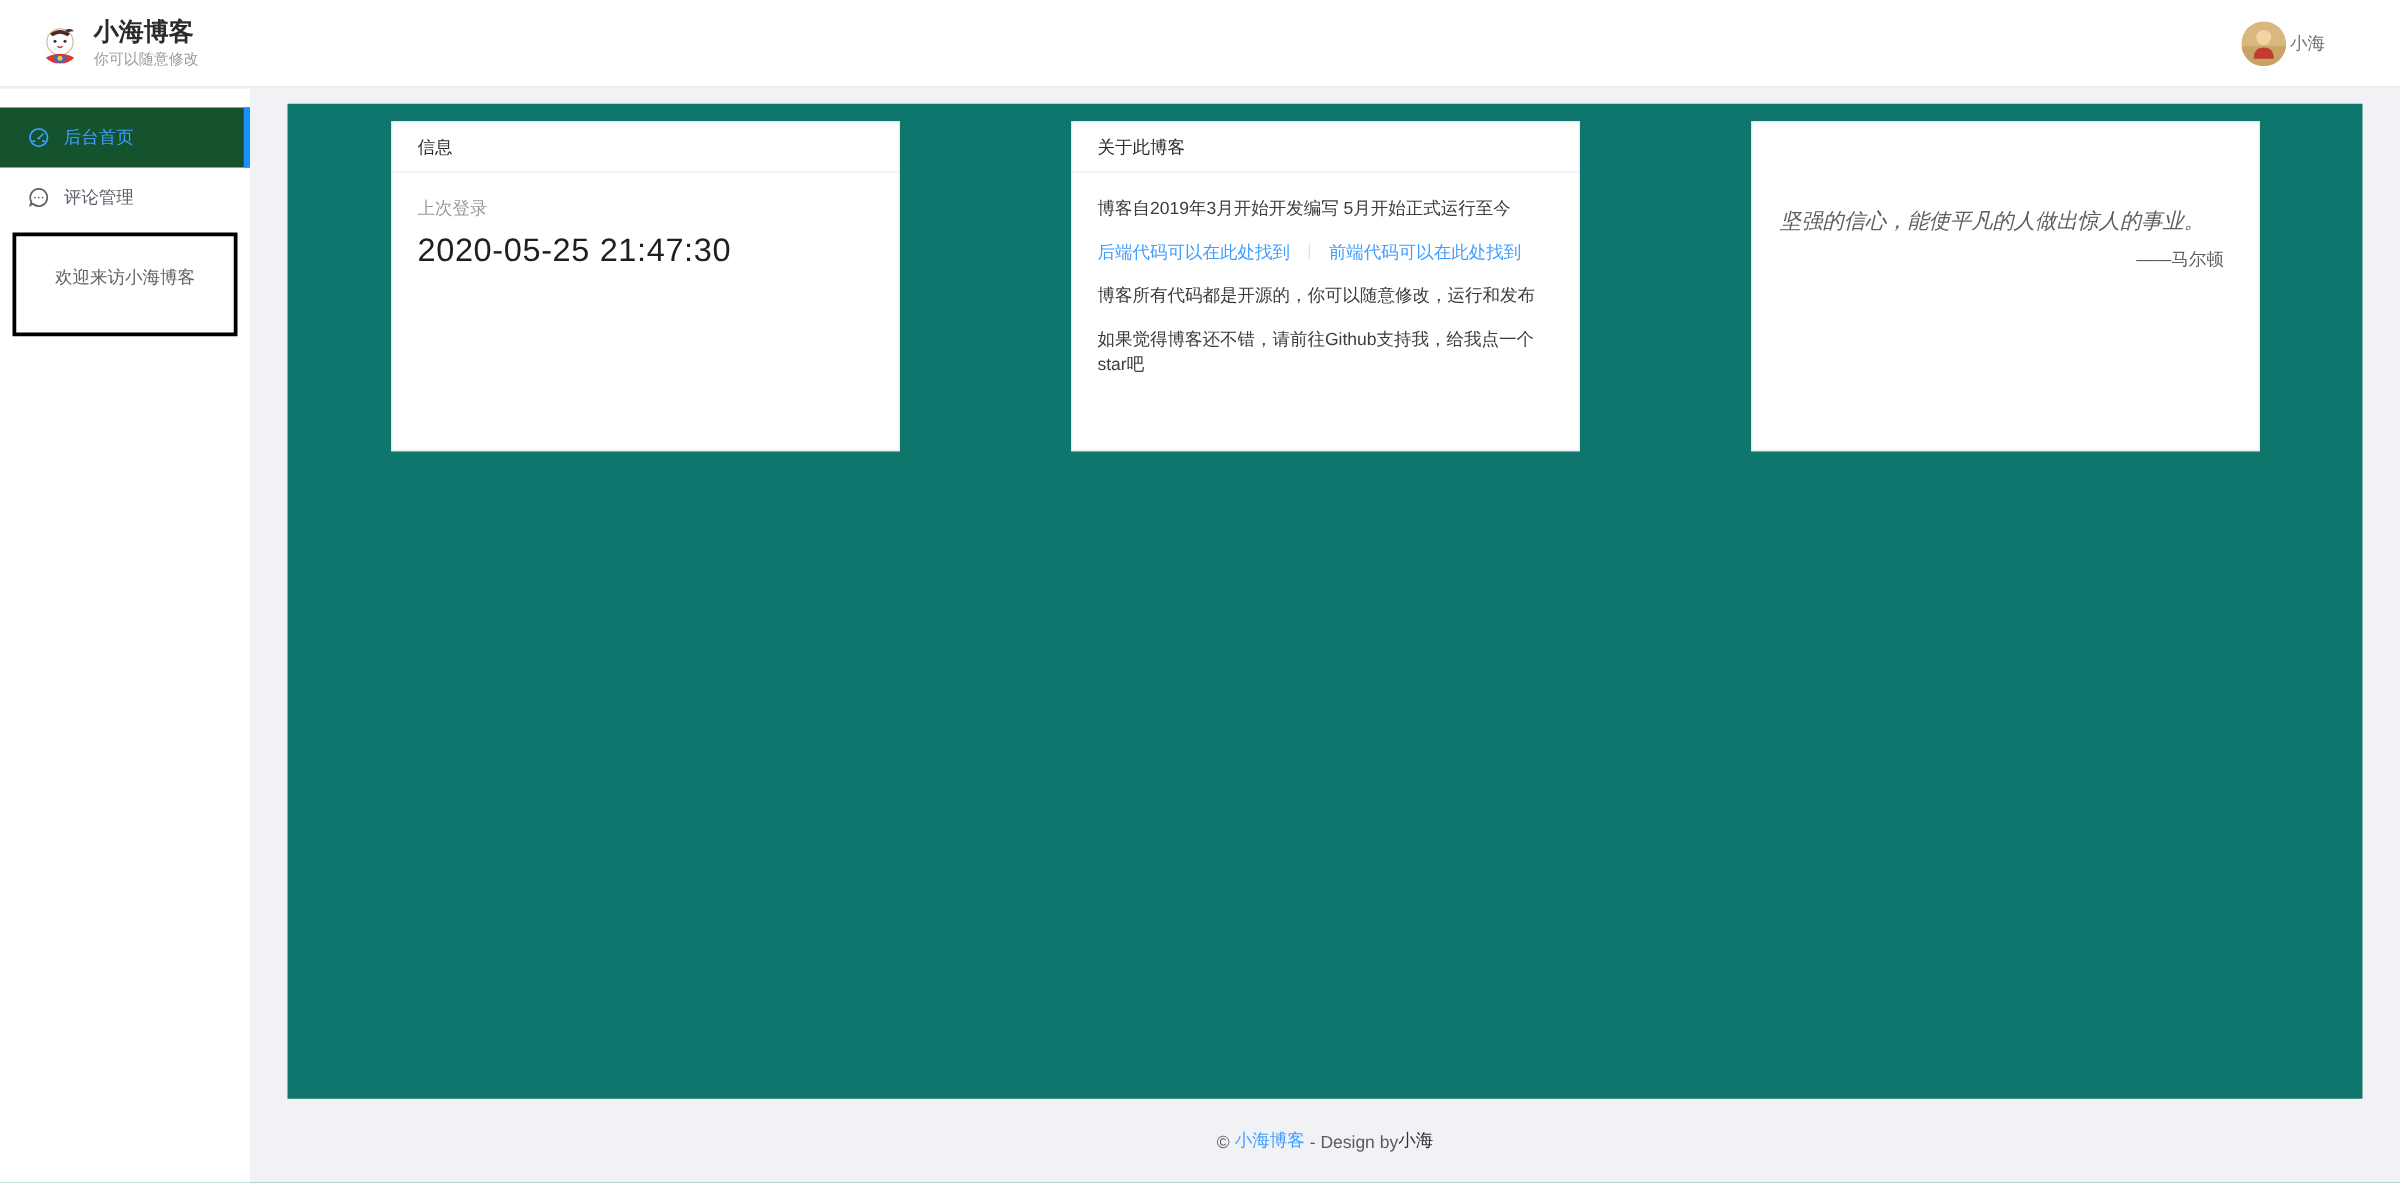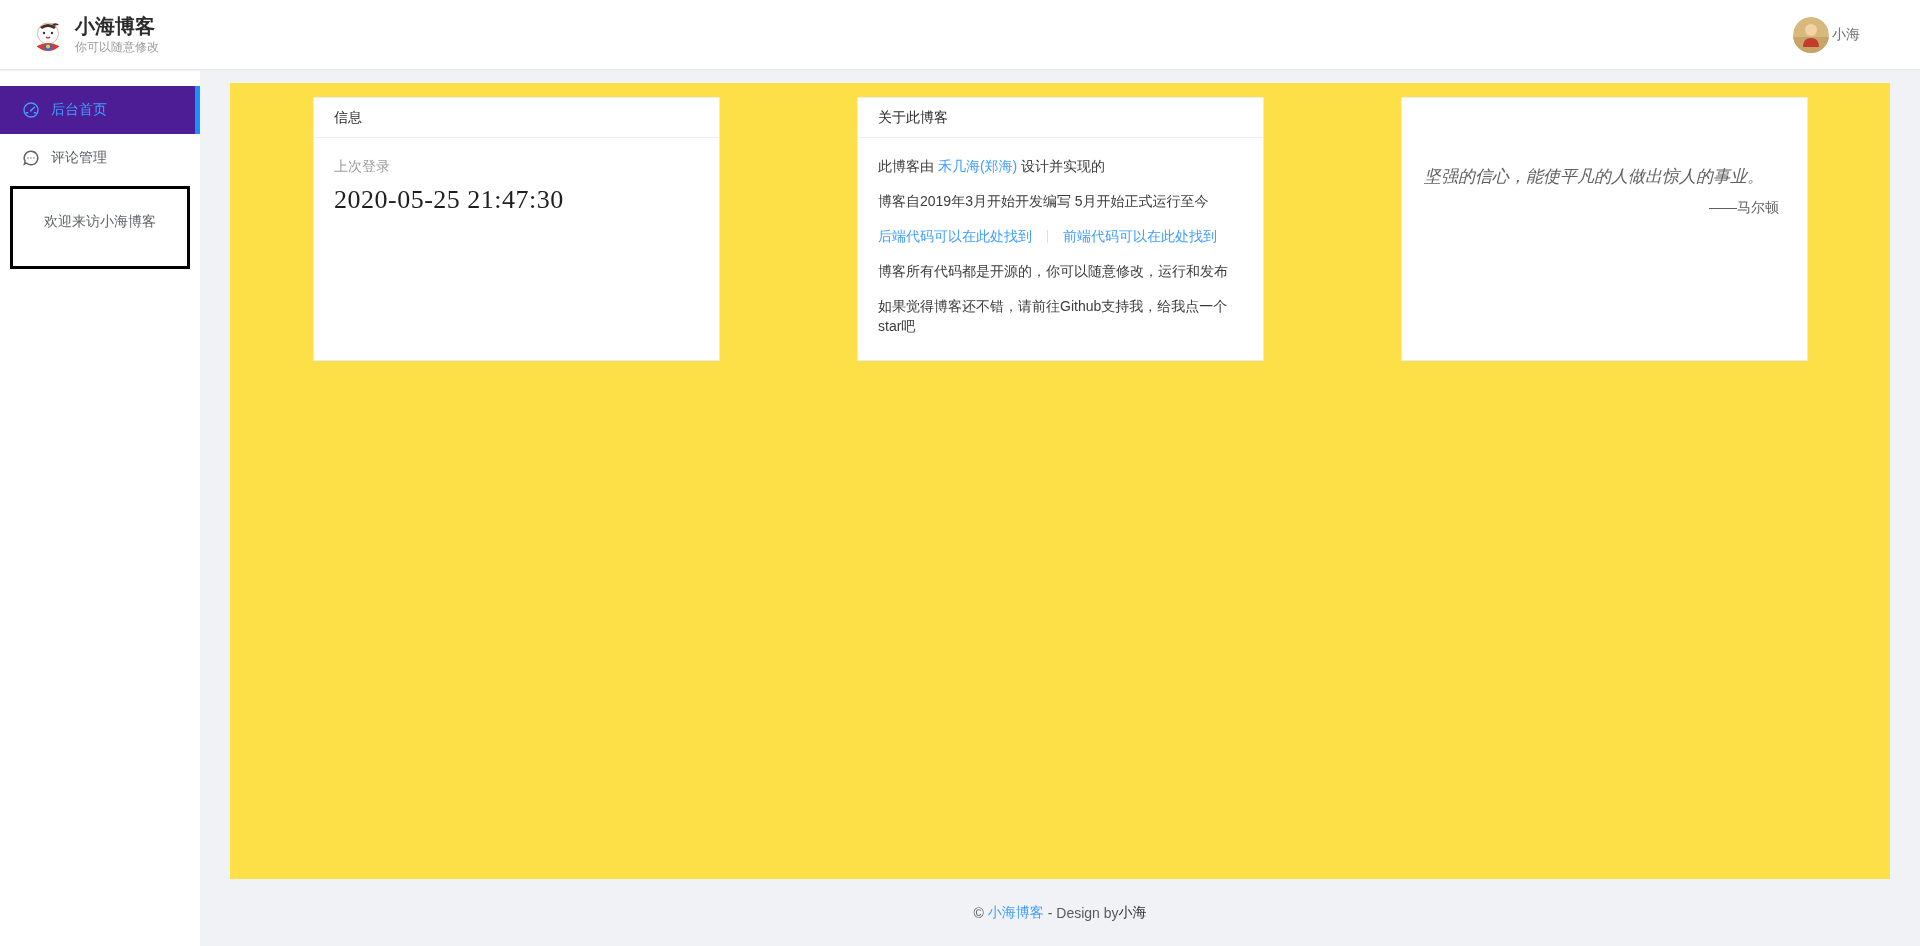--- a/index.html
+++ b/index.html
@@ -37,54 +37,54 @@
     background: #ffffff;
   }
   .menu { padding-top: 15px; }
   .menu-item {
     height: 48px; display: flex; align-items: center;
     padding-left: 22px; font-size: 14px; color: #5a5e66;
     cursor: pointer; position: relative;
   }
   .menu-item .mi-icon { width: 18px; height: 18px; margin-right: 11px; display: inline-flex; color: #60626a; }
   .menu-item .mi-icon svg { width: 18px; height: 18px; }
-  .menu-item.active { background: #4c1d95; color: #409eff; font-family: Liberation Mono, monospace; }
+  .menu-item.active { background: #14532d; color: #409eff; font-family: Liberation Mono, monospace; }
   .menu-item.active .mi-icon { color: #409eff; }
   .menu-item.active::after {
     content: ""; position: absolute; right: 0; top: 0; bottom: 0; width: 5px;
     background: #1890ff;
   }
   .welcome-box {
     margin: 4px 10px 0 10px; height: 83px;
     border: 3px solid #000000; background: #fff;
     display: flex; align-items: center; justify-content: center;
     padding-bottom: 12px;
     font-size: 14px; color: #5f6368;
   }
 
   
   .main-panel {
     position: absolute; top: 83px; left: 230px; width: 1660px; height: 796px;
-    background: #fde047;
+    background: #0f766e;
   }
   .cards-row {
     display: flex; justify-content: space-between;
     padding: 14px 82px 0 83px;
   }
   .card {
     width: 407px; height: 264px;
     background: #fff; border: 1px solid #e8eaec;
   }
   .card-header {
     padding: 11px 20px 10px 20px;
     border-bottom: 1px solid #ebeef5;
     font-size: 14px; color: #2b2b2b;
   }
   .card-body { padding: 3px 20px; font-size: 14px; color: #3c3c3c; }
-  .card-body.info-body { padding: 20px; font-family: Liberation Serif, serif; }
+  .card-body.info-body { padding: 20px; }
   .label-gray { font-size: 14px; color: #9a9a9a; }
   .big-time { font-size: 26px; color: #1f1f1f; margin-top: 9px; letter-spacing: 0.5px; }
   .card-body p { margin: 15px 0; line-height: 20px; }
   .link-blue { color: #409eff; }
   .link-divider {
     display: inline-block; width: 1px; height: 13px;
     background: #dcdfe6; margin: 0 15px; vertical-align: -2px;
   }
   .quote-body { padding: 36px 22px 0 22px; }
   .quote-text { font-style: italic; font-size: 17px; color: #5f5f5f; line-height: 20px; margin-top: 33px; }
@@ -175,21 +175,20 @@
       <div class="card-header">信息</div>
       <div class="card-body info-body">
         <div class="label-gray">上次登录</div>
         <div class="big-time">2020-05-25 21:47:30</div>
       </div>
     </div>
 
     <div class="card">
       <div class="card-header">关于此博客</div>
       <div class="card-body">
-        <p><span>此博客由 </span><a class="link-blue">禾几海(郑海)</a><span> 设计并实现的</span></p>
         <p>博客自2019年3月开始开发编写 5月开始正式运行至今</p>
         <p><a class="link-blue">后端代码可以在此处找到</a><span class="link-divider"></span><a class="link-blue">前端代码可以在此处找到</a></p>
         <p>博客所有代码都是开源的，你可以随意修改，运行和发布</p>
         <p>如果觉得博客还不错，请前往Github支持我，给我点一个star吧</p>
       </div>
     </div>
 
     <div class="card">
       <div class="quote-body">
         <div class="quote-text">坚强的信心，能使平凡的人做出惊人的事业。</div>

